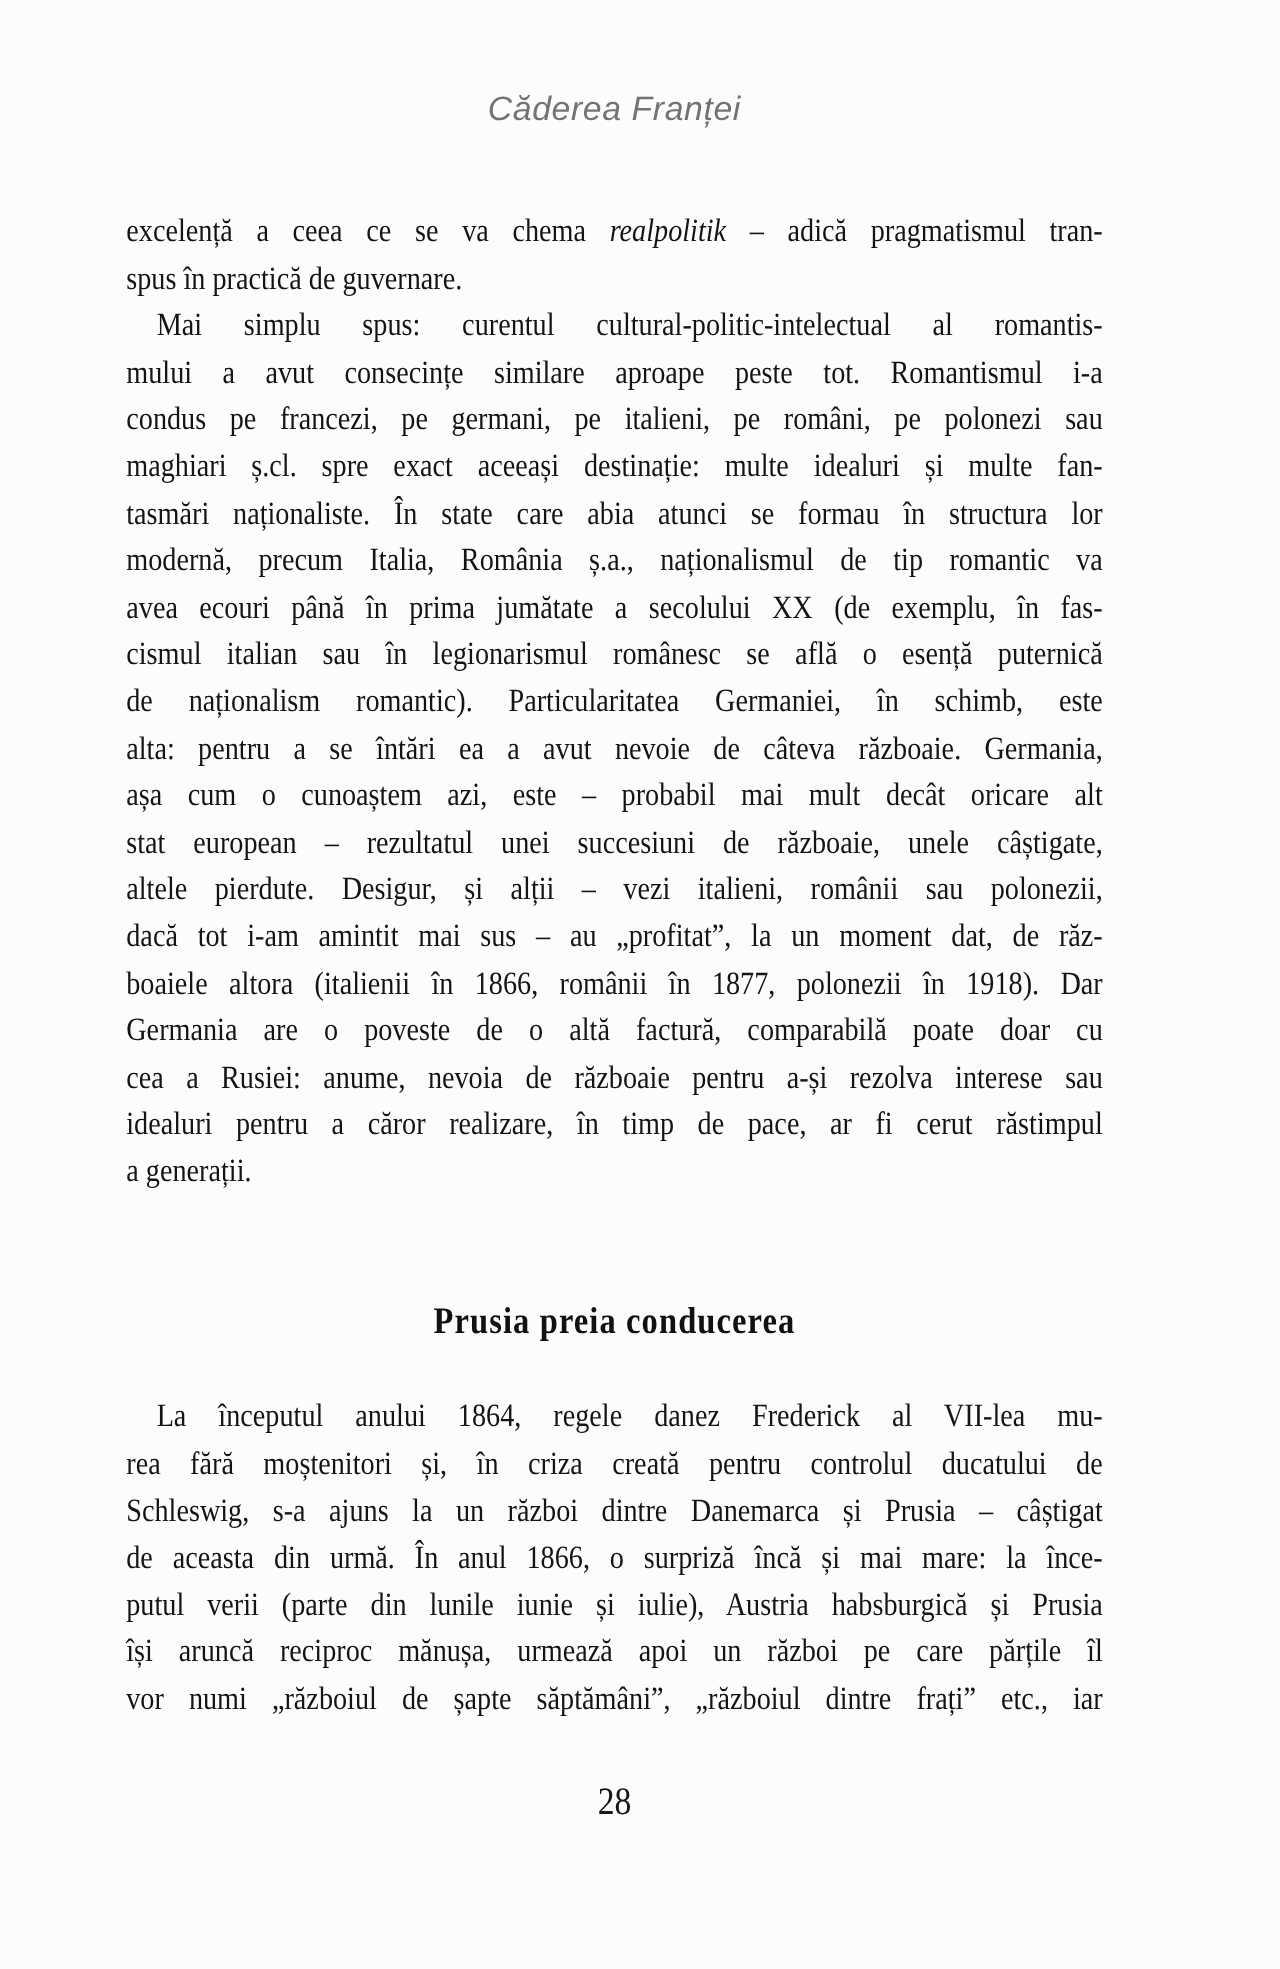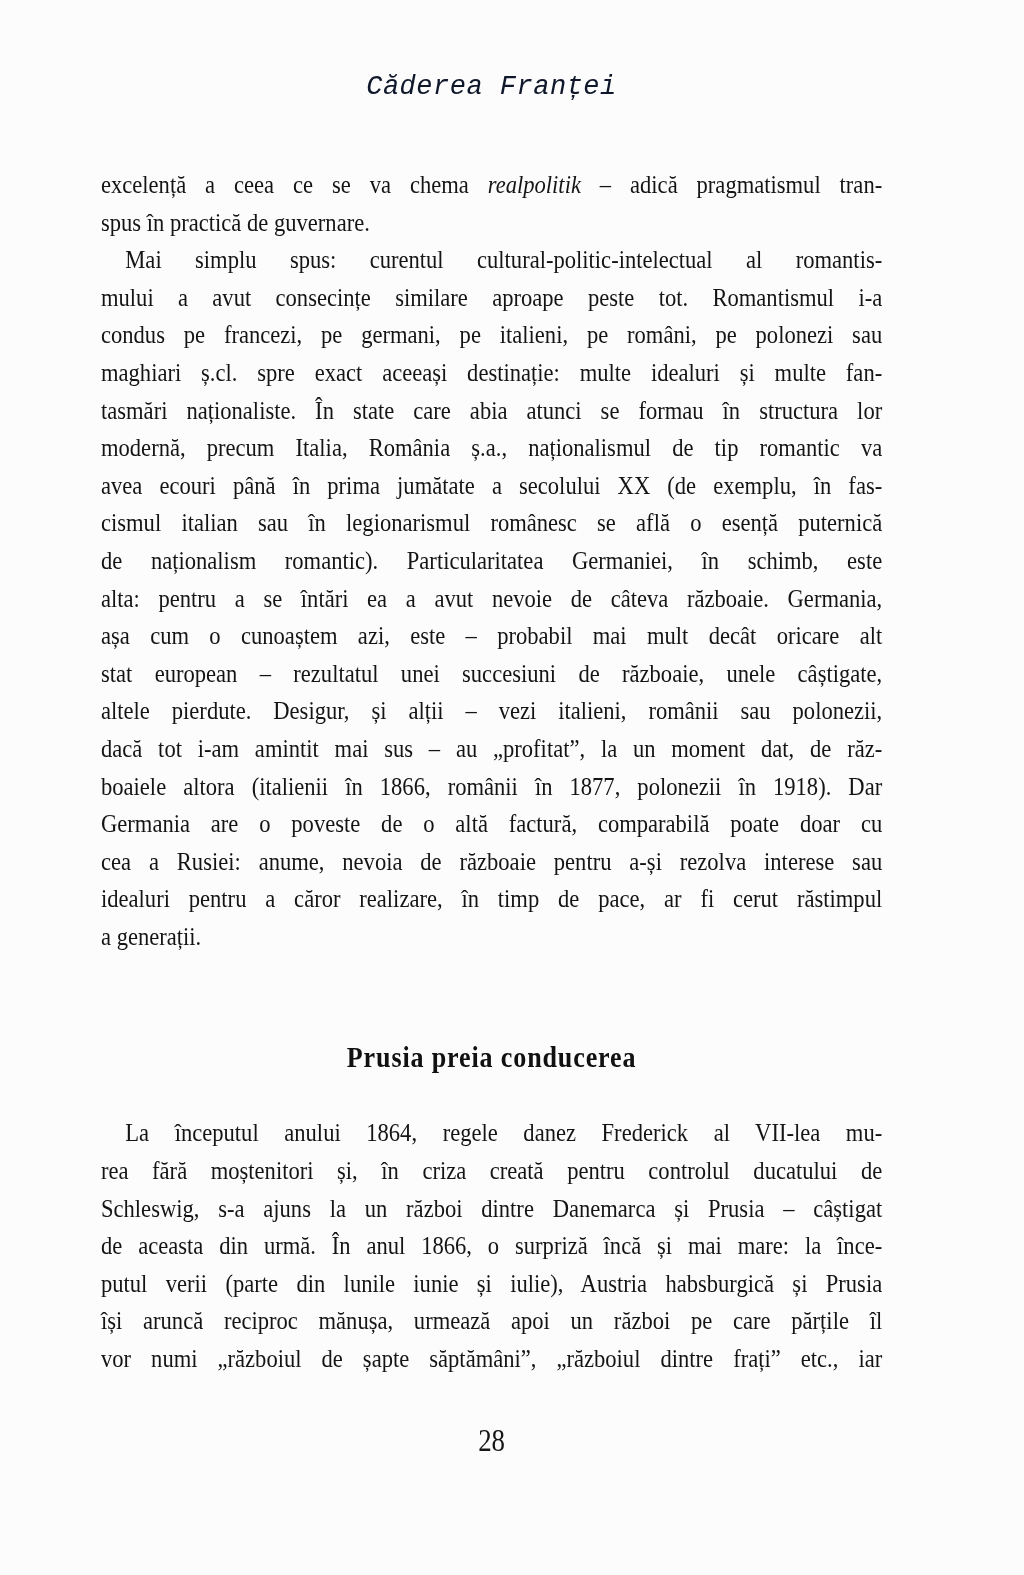--- a/index.html
+++ b/index.html
@@ -15,25 +15,25 @@
   .page {
     position: absolute;
     inset: 0;
   }
   .running-head {
     position: absolute;
     top: 72px;
     left: 101px;
     width: 781px;
     text-align: center;
-    font-family: Liberation Mono, monospace;
+    font-family: Liberation Sans, sans-serif;
     font-style: italic;
     font-size: 27px;
     letter-spacing: 0.5px;
-    color: #0f172a;
+    color: #737373;
   }
   .text-column {
     position: absolute;
     top: 166px;
     left: 101px;
     width: 900px;
     transform: scaleX(0.868);
     transform-origin: top left;
     font-size: 26px;
     color: #141414;

